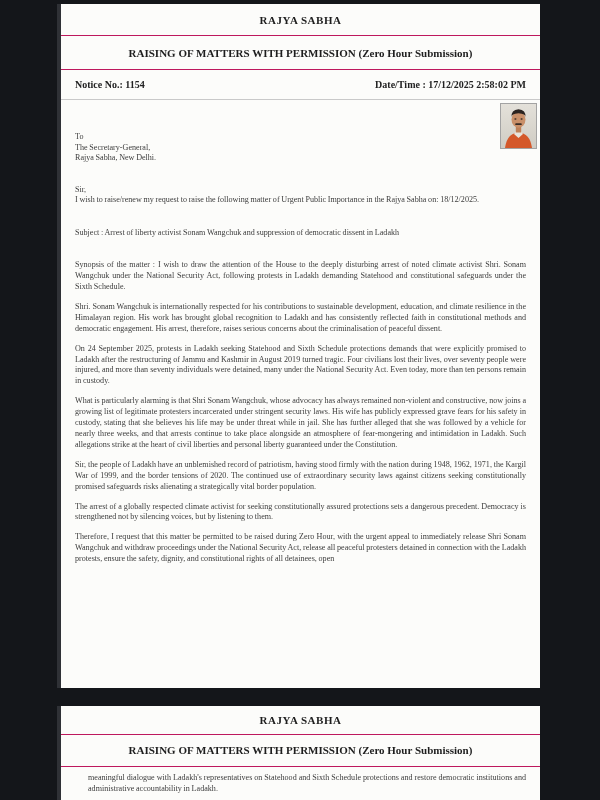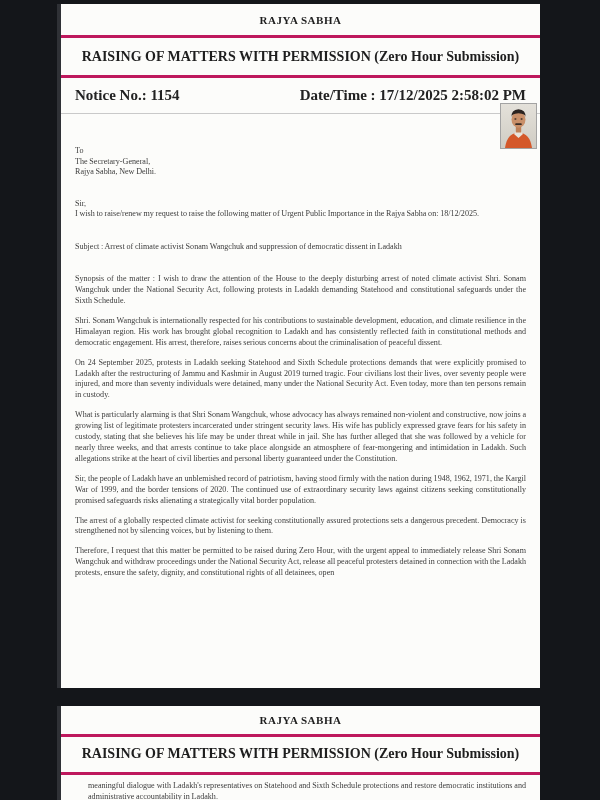--- a/index.html
+++ b/index.html
@@ -16,36 +16,36 @@
     width: 479px;
     background: #fcfcfa;
     color: #3a3a3a;
     box-shadow: -4px 0 0 rgba(190,195,205,0.16);
     box-sizing: border-box;
   }
   #page1 { top: 4px; height: 684px; overflow: hidden; }
   #page2 { top: 706px; height: 94px; overflow: hidden; }
 
   .hdr {
-    border-bottom: 3px solid #be185d;
+    border-bottom: 1px solid #be185d;
     text-align: center;
     font-weight: bold;
     color: #1e1e1e;
   }
   .hdr.org   { font-size: 11px;   padding: 10px 0 9px;  letter-spacing: 0.5px; }
-  .hdr.title { font-size: 14px; padding: 11px 0 10px; }
+  .hdr.title { font-size: 11px; padding: 11px 0 10px; }
   #page2 .hdr.org   { padding: 8px 0 8px; }
   #page2 .hdr.title { padding: 9px 0 10px; }
 
   .meta {
     display: flex;
     justify-content: space-between;
     align-items: center;
     font-weight: bold;
-    font-size: 15px;
+    font-size: 10px;
     color: #222;
     padding: 9px 14px;
     border-bottom: 1px solid #c9c9c9;
   }
 
   .photo {
     position: absolute;
     top: 99px;
     right: 3px;
     width: 35px;
@@ -113,21 +113,21 @@
       <span class="line">To</span>
       <span class="line">The Secretary-General,</span>
       <span class="line">Rajya Sabha, New Delhi.</span>
     </div>
 
     <div class="sir-block">
       <span class="salutation">Sir,</span>
       <span>I wish to raise/renew my request to raise the following matter of Urgent Public Importance in the Rajya Sabha on: 18/12/2025.</span>
     </div>
 
-    <div class="subject-line">Subject : Arrest of climate activist Sonam Wangchuk and suppression of democratic dissent in Ladakh</div>
+    <div class="subject-line">Subject : Arrest of liberty activist Sonam Wangchuk and suppression of democratic dissent in Ladakh</div>
 
     <p class="para first">Synopsis of the matter : I wish to draw the attention of the House to the deeply disturbing arrest of noted climate activist Shri. Sonam Wangchuk under the National Security Act, following protests in Ladakh demanding Statehood and constitutional safeguards under the Sixth Schedule.</p>
     <p class="para">Shri. Sonam Wangchuk is internationally respected for his contributions to sustainable development, education, and climate resilience in the Himalayan region. His work has brought global recognition to Ladakh and has consistently reflected faith in constitutional methods and democratic engagement. His arrest, therefore, raises serious concerns about the criminalisation of peaceful dissent.</p>
     <p class="para">On 24 September 2025, protests in Ladakh seeking Statehood and Sixth Schedule protections demands that were explicitly promised to Ladakh after the restructuring of Jammu and Kashmir in August 2019 turned tragic. Four civilians lost their lives, over seventy people were injured, and more than seventy individuals were detained, many under the National Security Act. Even today, more than ten persons remain in custody.</p>
     <p class="para">What is particularly alarming is that Shri Sonam Wangchuk, whose advocacy has always remained non-violent and constructive, now joins a growing list of legitimate protesters incarcerated under stringent security laws. His wife has publicly expressed grave fears for his safety in custody, stating that she believes his life may be under threat while in jail. She has further alleged that she was followed by a vehicle for nearly three weeks, and that arrests continue to take place alongside an atmosphere of fear-mongering and intimidation in Ladakh. Such allegations strike at the heart of civil liberties and personal liberty guaranteed under the Constitution.</p>
     <p class="para">Sir, the people of Ladakh have an unblemished record of patriotism, having stood firmly with the nation during 1948, 1962, 1971, the Kargil War of 1999, and the border tensions of 2020. The continued use of extraordinary security laws against citizens seeking constitutionally promised safeguards risks alienating a strategically vital border population.</p>
     <p class="para">The arrest of a globally respected climate activist for seeking constitutionally assured protections sets a dangerous precedent. Democracy is strengthened not by silencing voices, but by listening to them.</p>
     <p class="para">Therefore, I request that this matter be permitted to be raised during Zero Hour, with the urgent appeal to immediately release Shri Sonam Wangchuk and withdraw proceedings under the National Security Act, release all peaceful protesters detained in connection with the Ladakh protests, ensure the safety, dignity, and constitutional rights of all detainees, open</p>
   </div>
 </div>

